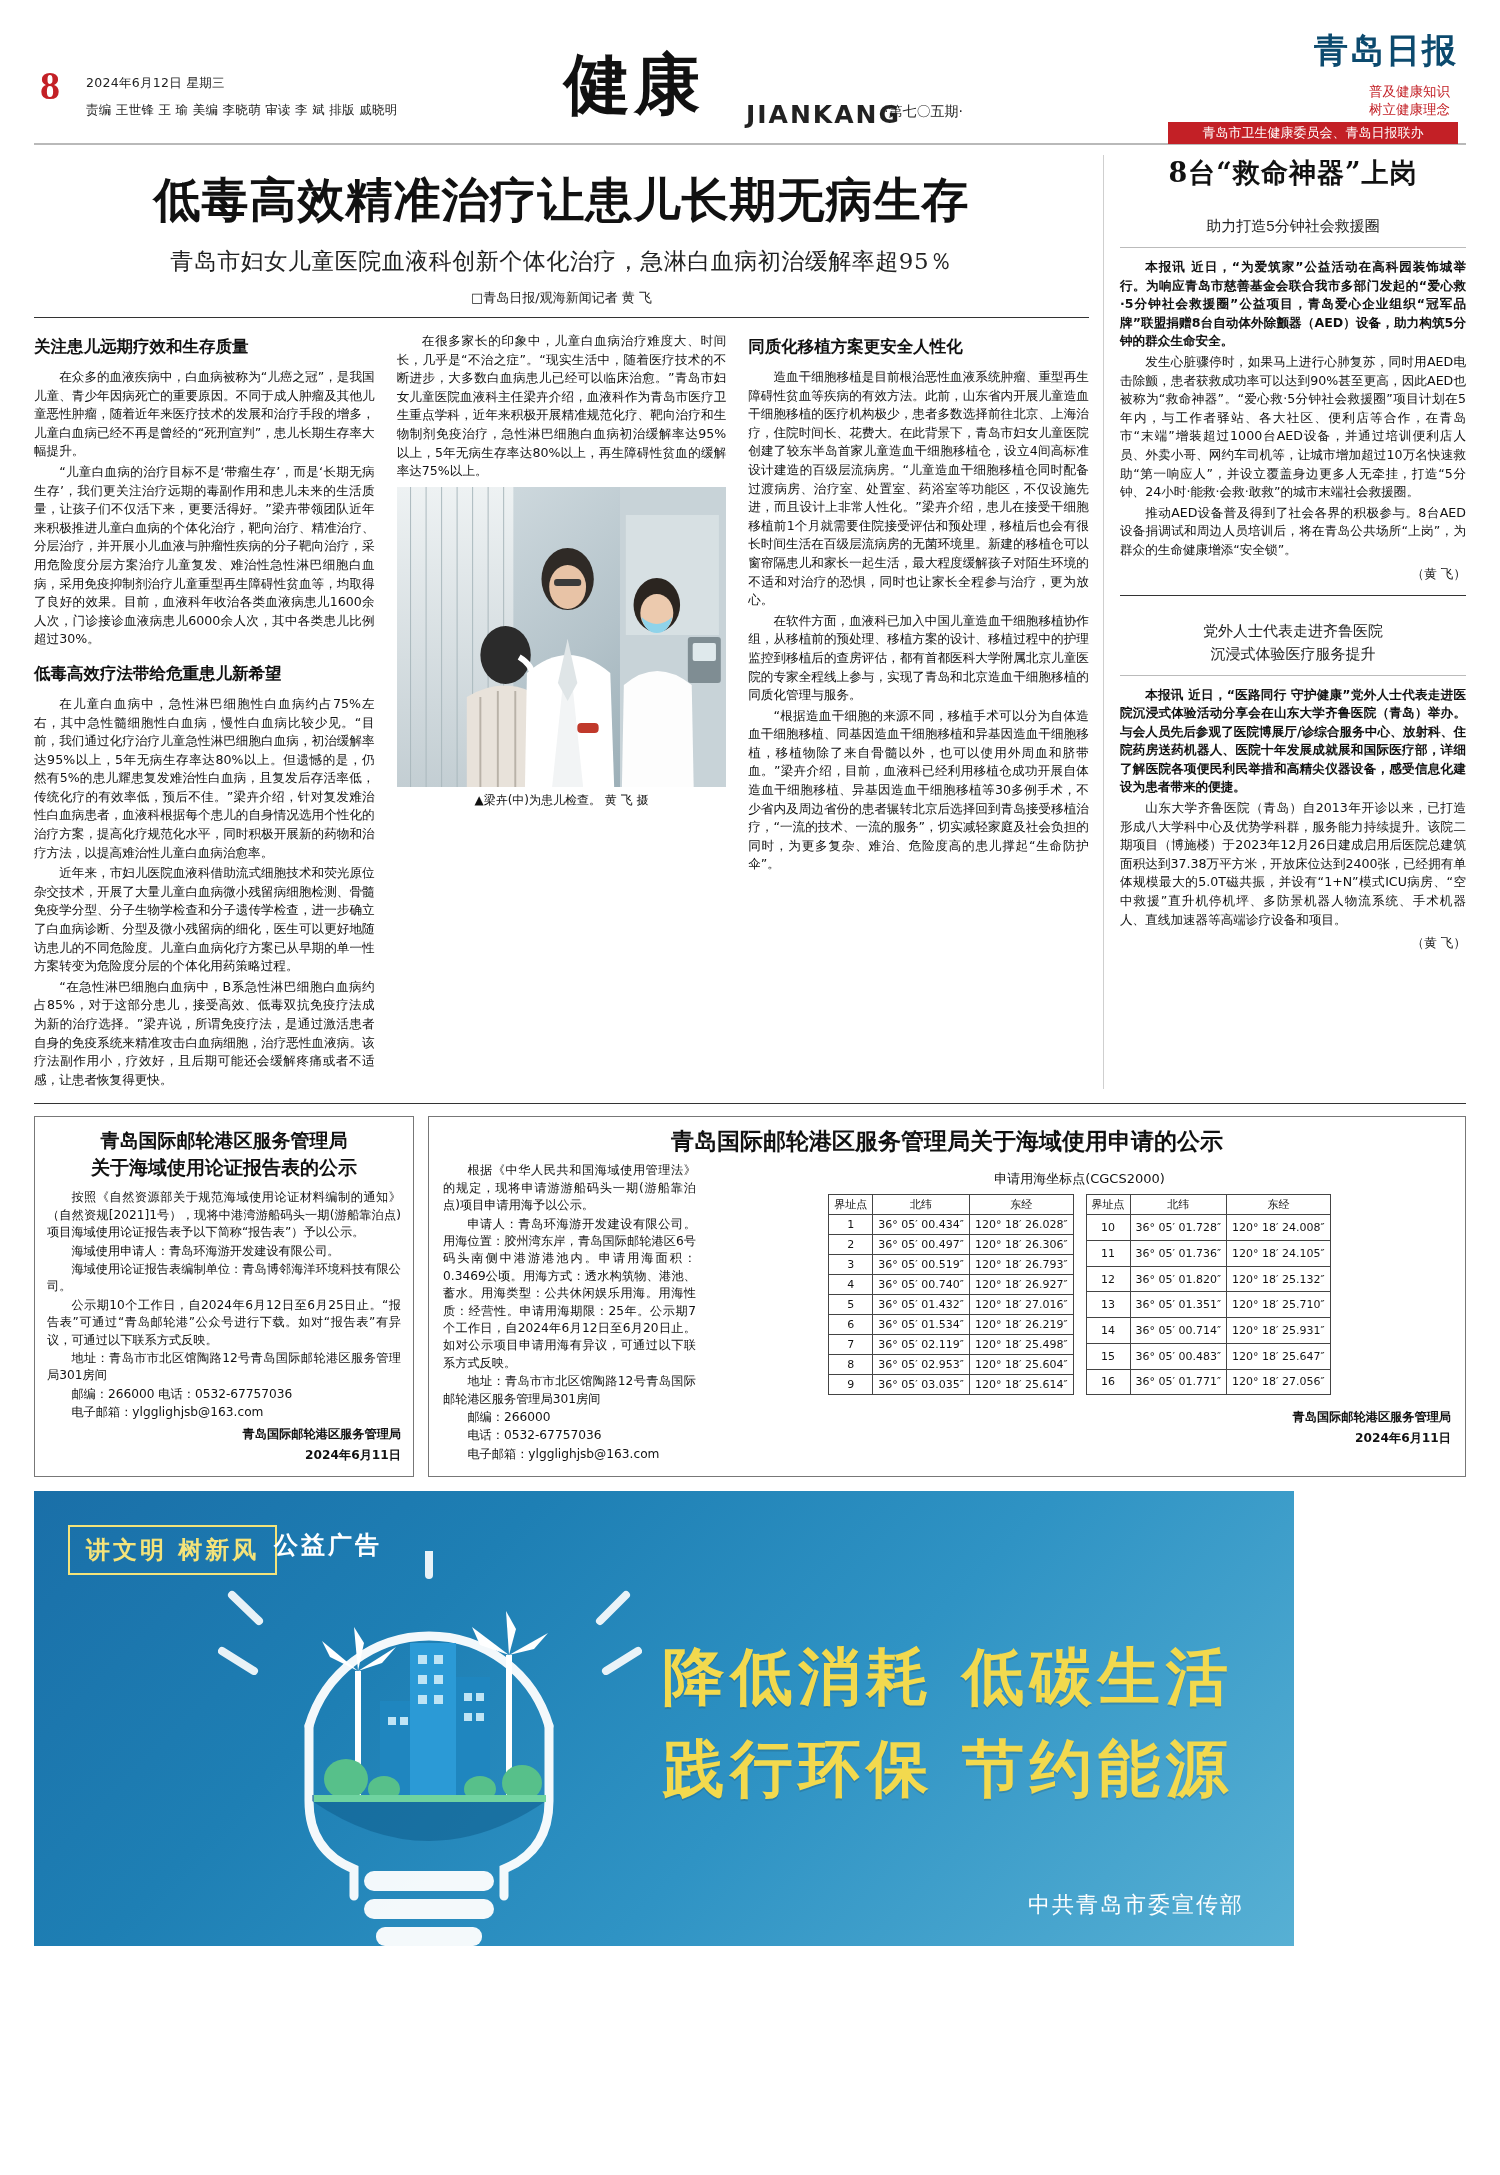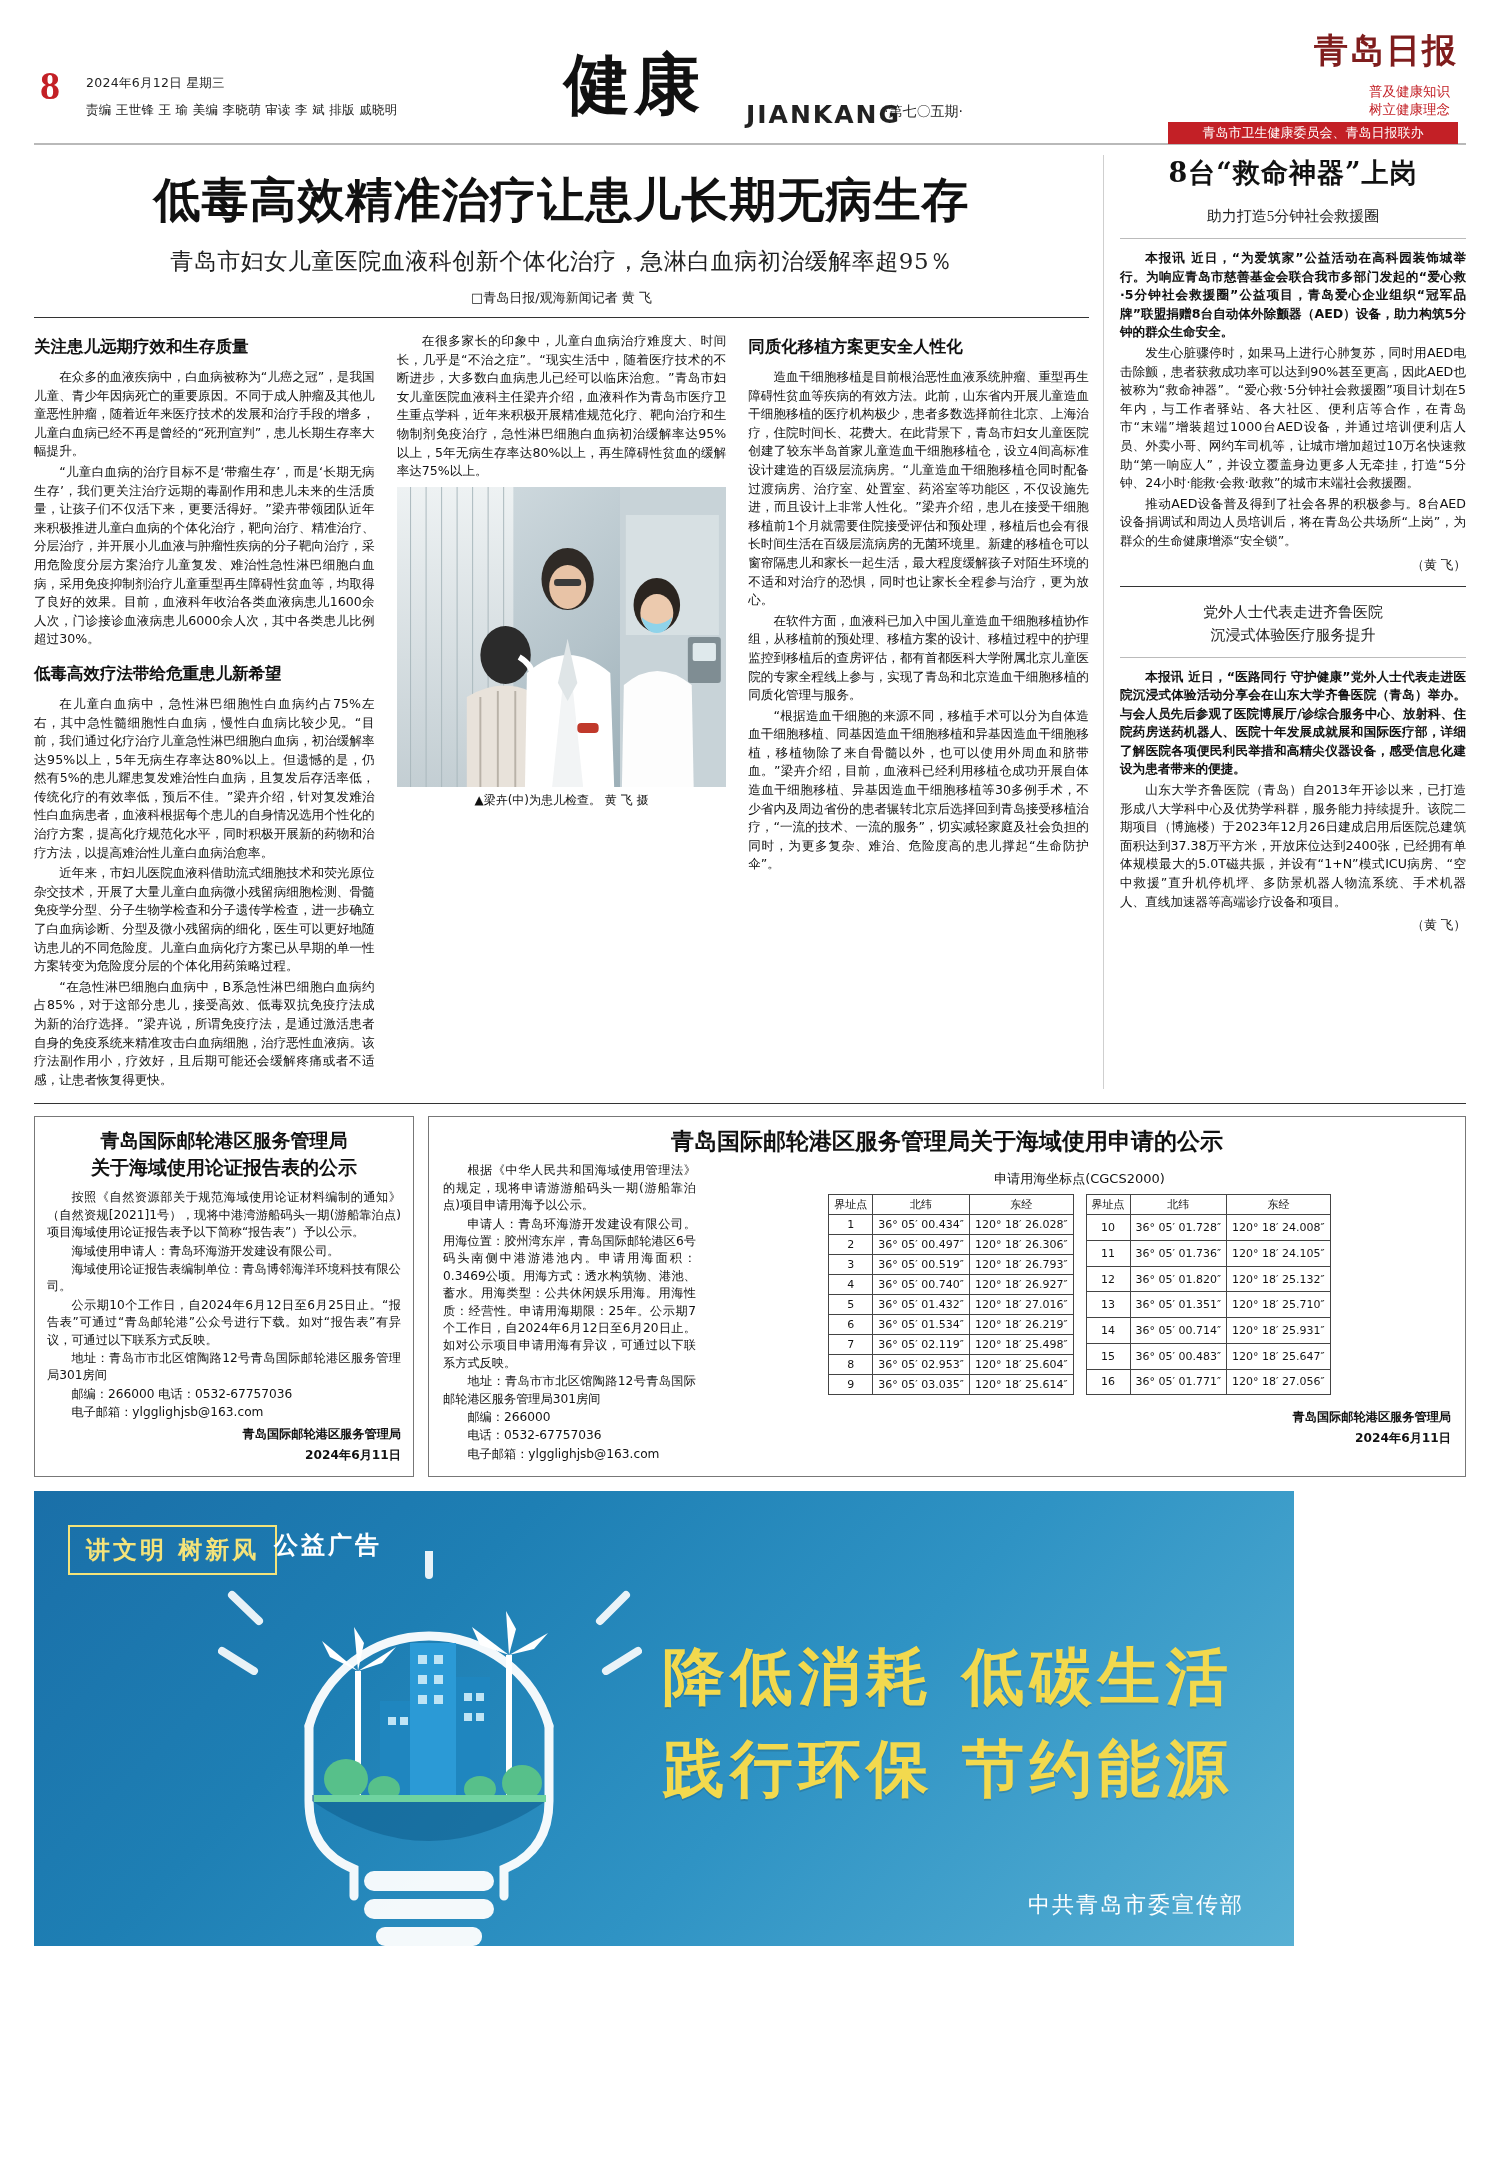--- a/index.html
+++ b/index.html
@@ -26,21 +26,21 @@
   .bigtitle {
     position:absolute; left:530px; top:40px;
     font-family:"DejaVu Serif","Liberation Serif",serif;
     font-size:66px; font-weight:bold; color:#111; letter-spacing:4px;
   }
   .pinyin { position:absolute; left:712px; top:100px; font-size:25px; font-weight:bold; letter-spacing:2px; color:#222;}
   .issue { position:absolute; left:850px; top:103px; font-size:14px; color:#222;}
   .brand {
     position:absolute; right:8px; top:28px;
     font-family:"DejaVu Serif","Liberation Serif",serif;
-    font-size:34px; font-weight:bold; color:#7f1d1d; letter-spacing:2px;
+    font-size:34px; font-weight:bold; color:#0c4a6e; letter-spacing:2px;
   }
   .slogan { position:absolute; right:16px; top:82px; font-size:13.5px; color:#c32026; line-height:18px; text-align:right;}
   .orgbar {
     position:absolute; right:8px; top:122px; width:290px; height:22px;
     background:#c32026; color:#fff; font-size:13px; text-align:center; line-height:22px;
   }
 
   
   .body-wrap { display:flex; margin-top:10px; }
   .left-col { width:1070px; padding-right:14px; border-right:1px solid #cfcfcf; }
@@ -80,22 +80,22 @@
     background:linear-gradient(160deg,#cfd9dd 0%,#b9c6cc 45%,#9fb0b8 100%);
   }
   .cap { font-size:12px; text-align:center; margin-top:5px; color:#111; }
 
   
   .r-title {
     font-family:"DejaVu Serif","Liberation Serif",serif;
     font-size:27px; font-weight:bold; text-align:center; letter-spacing:1px; color:#111;
     line-height:36px;
   }
-  .r-sub { font-size:15px; text-align:center; margin-top:14px; color:#222; line-height:23px;
-    font-family:Liberation Serif, serif;}
+  .r-sub { font-size:15px; text-align:center; margin-top:23px; color:#222; line-height:23px;
+    font-family:Liberation Sans, sans-serif;}
   .r-rule { border-bottom:1px solid #bbb; margin:10px 0 10px 0;}
   .r-sign { font-size:12.6px; text-align:right; margin-top:6px; }
   .r-body p { font-size:12.6px; line-height:18.6px; text-align:justify; text-indent:2em; margin:0; }
   .r-body p + p { margin-top:2px; }
   .lead { font-weight:bold; }
 
   
   .notice-row { display:flex; margin-top:14px; border-top:1px solid #333; padding-top:12px; }
   .notice-left { width:380px; border:1px solid #777; padding:10px 12px 12px 12px; }
   .notice-right { flex:1; margin-left:14px; border:1px solid #777; padding:10px 14px 12px 14px; }

